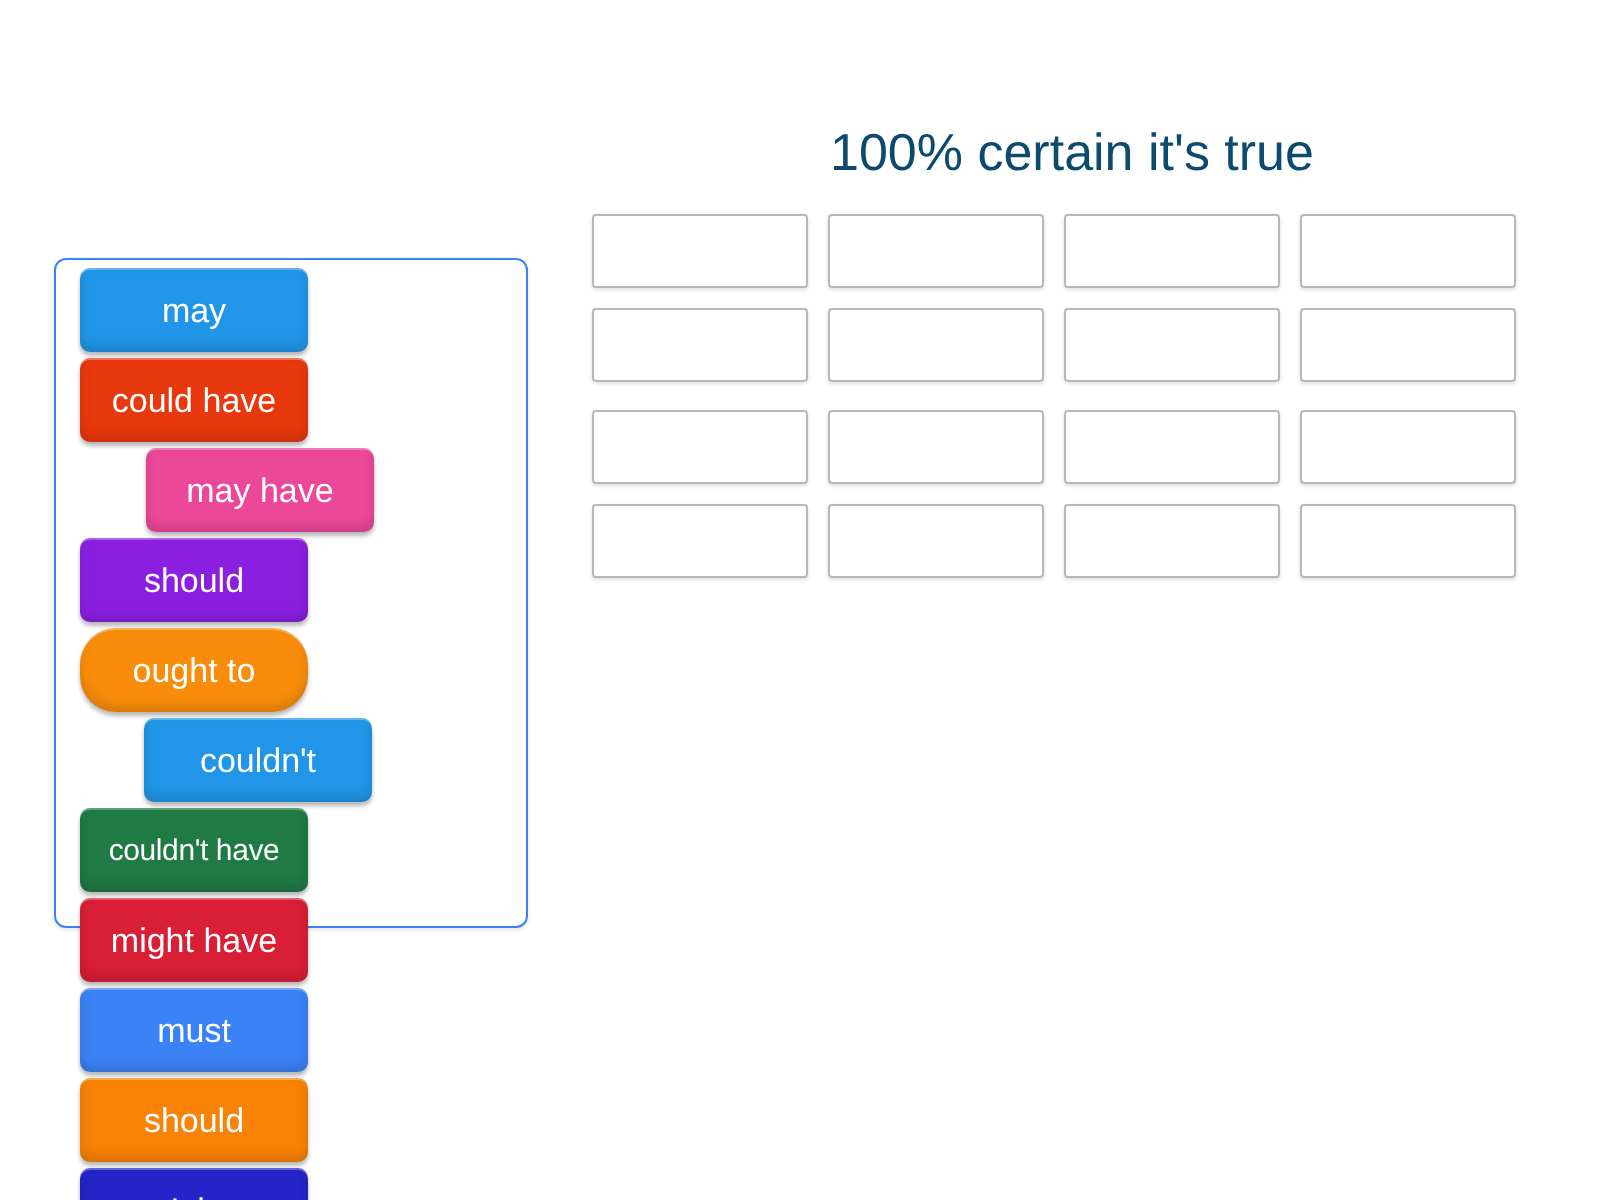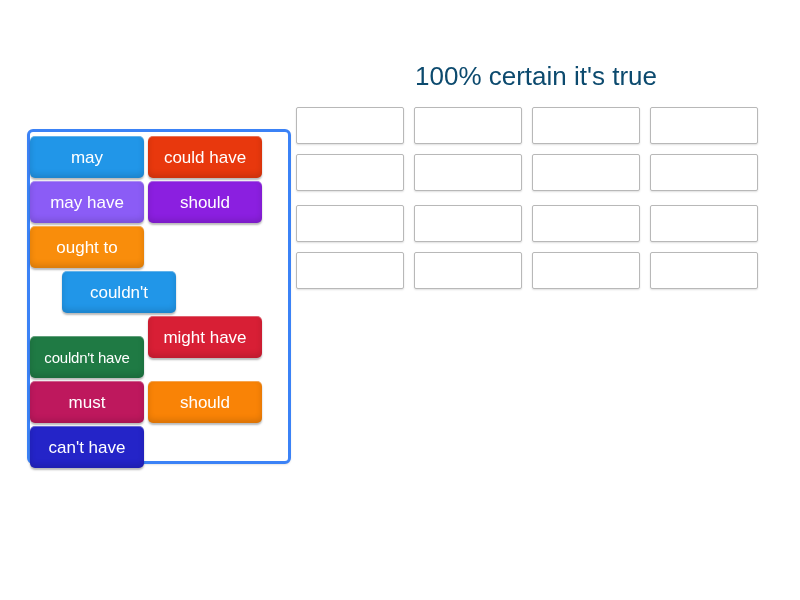--- a/index.html
+++ b/index.html
@@ -15,28 +15,28 @@
     overflow: hidden;
     font-family: "Liberation Sans", "DejaVu Sans", sans-serif;
     -webkit-font-smoothing: antialiased;
   }
 
   
   #tile-bank {
     position: absolute;
     left: 27px;
     top: 129px;
-    width: 264px;
+    width: 237px;
     height: 335px;
     box-sizing: border-box;
     background: #ffffff;
-    border: 3px solid #3b82f6;
+    border: 1px solid #3b82f6;
     border-radius: 6px;
     box-shadow: 0 1px 2px rgba(0,0,0,0.10);
-    padding: 4px 0;
+    padding: 4px 12px;
   }
   #tile-grid {
     display: flex;
     flex-wrap: wrap;
     align-content: flex-start;
     gap: 3px 4px;
   }
   .tile {
     width: 114px;
     height: 42px;
@@ -51,21 +51,21 @@
     text-align: center;
     padding: 0 3px;
     white-space: nowrap;
     overflow: hidden;
     cursor: grab;
     user-select: none;
     box-shadow: 0 2px 2px rgba(0,0,0,0.28),
                 inset 0 1px 0 rgba(255,255,255,0.30),
                 inset 0 -3px 6px rgba(0,0,0,0.14);
   }
-  .tile.tight { font-size: 15px; letter-spacing: -0.2px; margin-top: 20px; }
+  .tile.tight { font-size: 15px; letter-spacing: -0.2px; }
 
   
   #categories {
     position: absolute;
     left: 296px;
     top: 60px;
     width: 480px;
   }
   .category { margin-bottom: 9px; }
   .category-title {
@@ -90,27 +90,27 @@
   .cat-2 { margin-top: 14px; }
   .cat-3 { margin-top: 14px; }
 </style>
 </head>
 <body>
 
 <div id="tile-bank">
   <div id="tile-grid">
       <div class="tile" style="background: rgb(33, 150, 232);">may</div>
       <div class="tile" style="background: rgb(232, 56, 13); text-align: right;">could have</div>
-      <div class="tile" style="background: #8b5cf6;">may have</div>
+      <div class="tile" style="background: #ec4899; margin-left: 33px;">may have</div>
       <div class="tile" style="background: rgb(139, 31, 224);">should</div>
-      <div class="tile" style="background: rgb(249, 141, 11);">ought to</div>
+      <div class="tile" style="background: rgb(249, 141, 11); border-radius: 18px;">ought to</div>
       <div class="tile" style="background: rgb(33, 150, 232); margin-left: 32px;">couldn't</div>
       <div class="tile tight" style="background: rgb(31, 122, 68);">couldn't have</div>
       <div class="tile" style="background: rgb(216, 31, 53);">might have</div>
-      <div class="tile" style="background: #be185d;">must</div>
+      <div class="tile" style="background: #3b82f6;">must</div>
       <div class="tile" style="background: rgb(249, 131, 6);">should</div>
       <div class="tile" style="background: rgb(36, 36, 200);">can't have</div>
     </div>
 </div>
 
 <div id="categories">
     <div class="category cat-1">
       <div class="category-title">100% certain it's true</div>
       <div class="drop-rows">
         <div class="drop-row">

